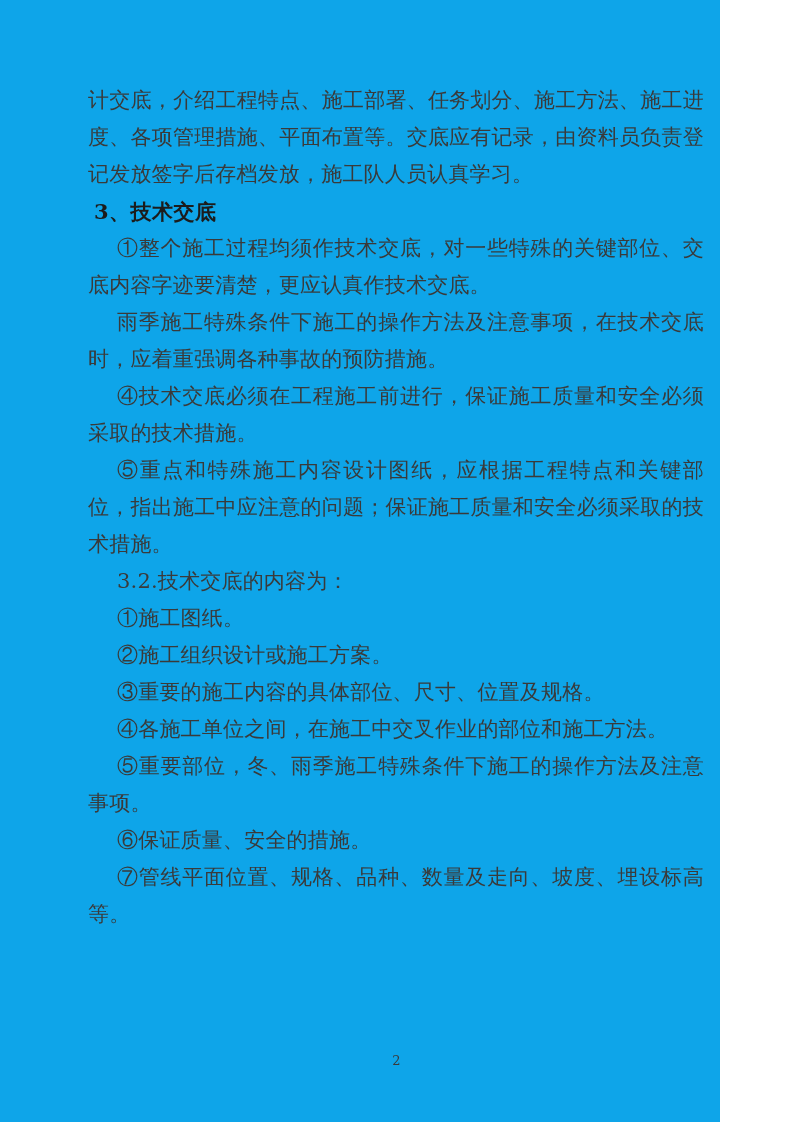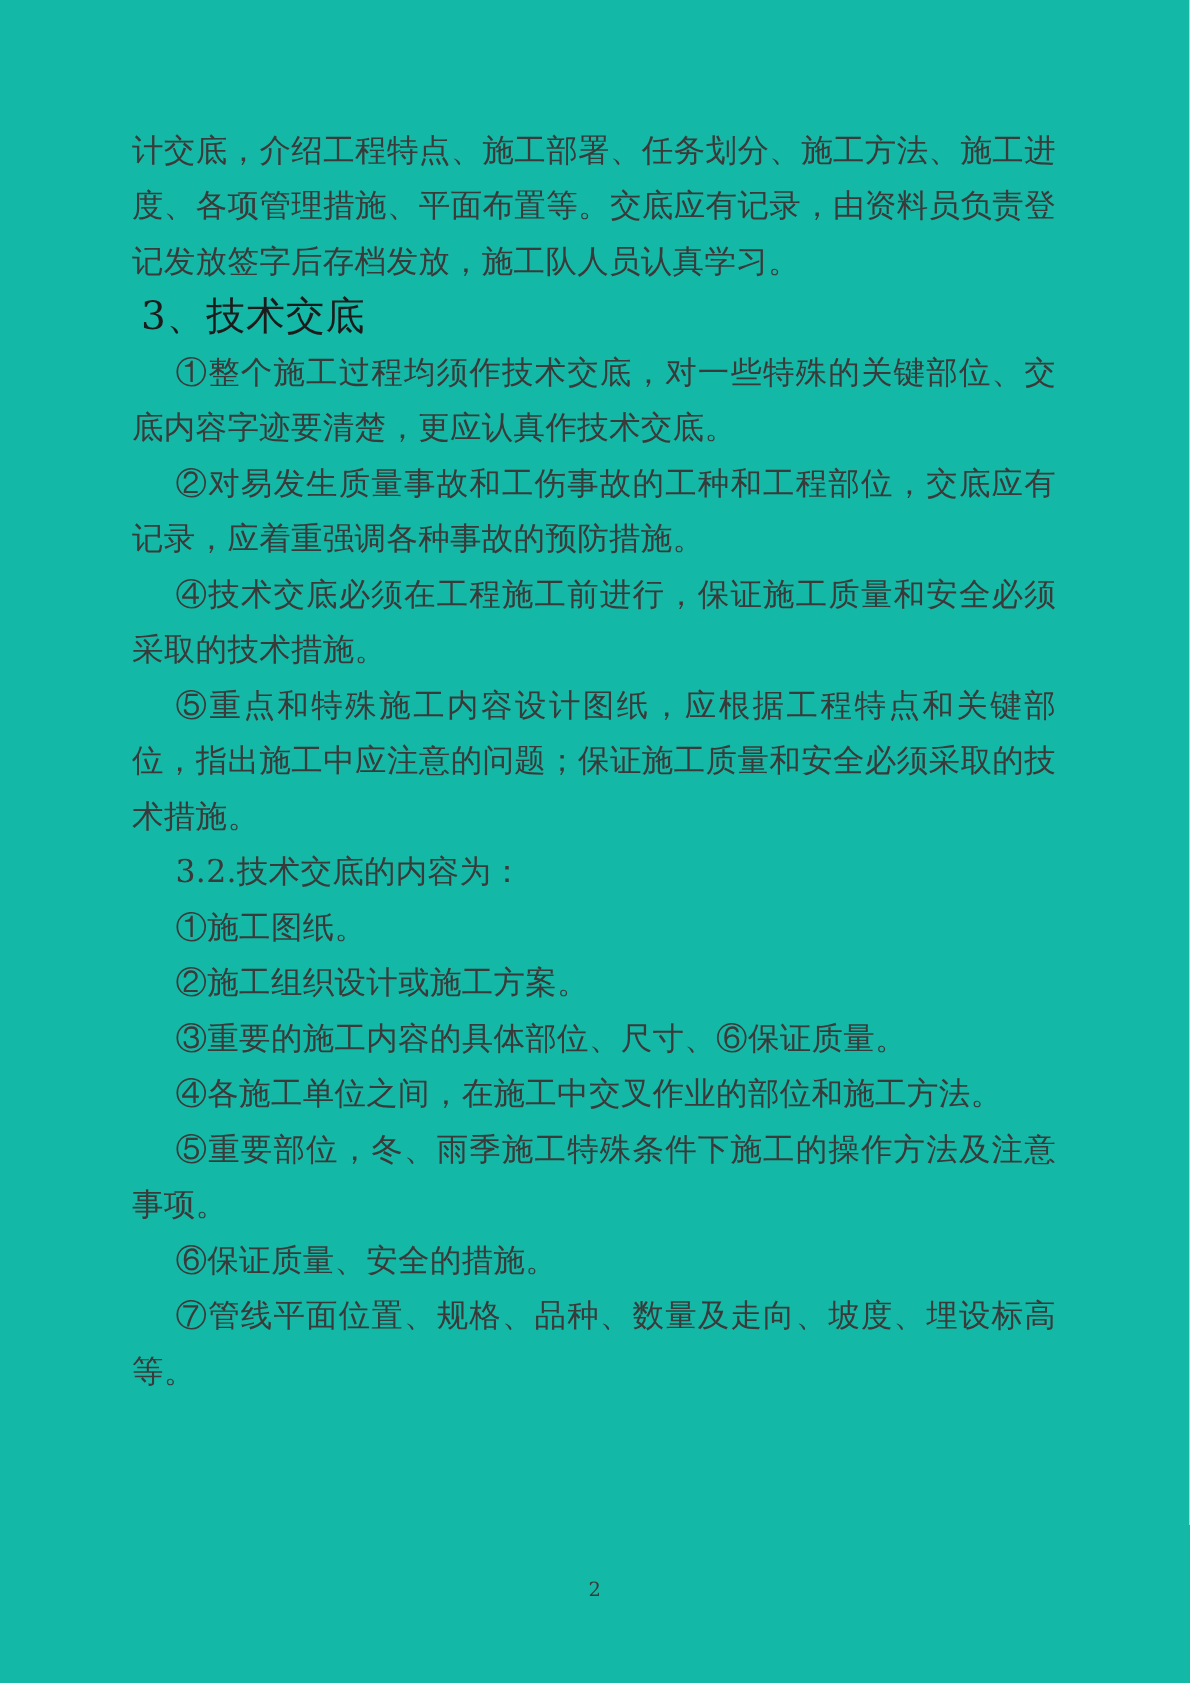--- a/index.html
+++ b/index.html
@@ -10,23 +10,23 @@
   body {
     width: 793px;
     height: 1122px;
     position: relative;
     font-family: "DejaVu Serif", serif;
     overflow: hidden;
   }
   #page {
     position: absolute;
     left: 0; top: 0;
-    width: 793px;
+    width: 720px;
     height: 1122px;
-    background: #14b8a6;
+    background: #0ea5e9;
   }
   #text-body {
     position: absolute;
     left: 88px;
     top: 82px;
     width: 616px;
   }
   .para {
     font-family: "DejaVu Serif", serif;
     font-size: 21px;
@@ -42,22 +42,22 @@
   .indent2 {
     text-indent: 42px;
   }
   .indent1 {
     text-indent: 29px;
   }
   .indent0 {
     text-indent: 0;
   }
   .heading {
-    font-weight: normal;
-    font-size: 26px;
+    font-weight: bold;
+    font-size: 21px;
     line-height: 37px;
     color: #1c1c1c;
     margin: 0;
     text-indent: 6px;
     letter-spacing: 0.5px;
   }
   .listline {
     text-indent: 29px;
   }
   #page-number {
@@ -79,34 +79,34 @@
   <div id="text-body">
 
     <p class="para indent0">计交底，介绍工程特点、施工部署、任务划分、施工方法、施工进度、各项管理措施、平面布置等。交底应有记录，由资料员负责登记发放签字后存档发放，施工队人员认真学习。</p>
 
     <p class="heading">3、技术交底</p>
 
 
 
     <p class="para listline">①整个施工过程均须作技术交底，对一些特殊的关键部位、交底内容字迹要清楚，更应认真作技术交底。</p>
 
-    <p class="para listline">②对易发生质量事故和工伤事故的工种和工程部位，交底应有记录，应着重强调各种事故的预防措施。</p>
+    <p class="para listline">雨季施工特殊条件下施工的操作方法及注意事项，在技术交底时，应着重强调各种事故的预防措施。</p>
 
 
     <p class="para listline">④技术交底必须在工程施工前进行，保证施工质量和安全必须采取的技术措施。</p>
 
     <p class="para listline">⑤重点和特殊施工内容设计图纸，应根据工程特点和关键部位，指出施工中应注意的问题；保证施工质量和安全必须采取的技术措施。</p>
 
     <p class="para indent1">3.2.技术交底的内容为：</p>
 
     <p class="para listline">①施工图纸。</p>
 
     <p class="para listline">②施工组织设计或施工方案。</p>
 
-    <p class="para listline">③重要的施工内容的具体部位、尺寸、⑥保证质量。</p>
+    <p class="para listline">③重要的施工内容的具体部位、尺寸、位置及规格。</p>
 
     <p class="para listline">④各施工单位之间，在施工中交叉作业的部位和施工方法。</p>
 
     <p class="para listline">⑤重要部位，冬、雨季施工特殊条件下施工的操作方法及注意事项。</p>
 
     <p class="para listline">⑥保证质量、安全的措施。</p>
 
     <p class="para listline">⑦管线平面位置、规格、品种、数量及走向、坡度、埋设标高等。</p>
 
   </div>

